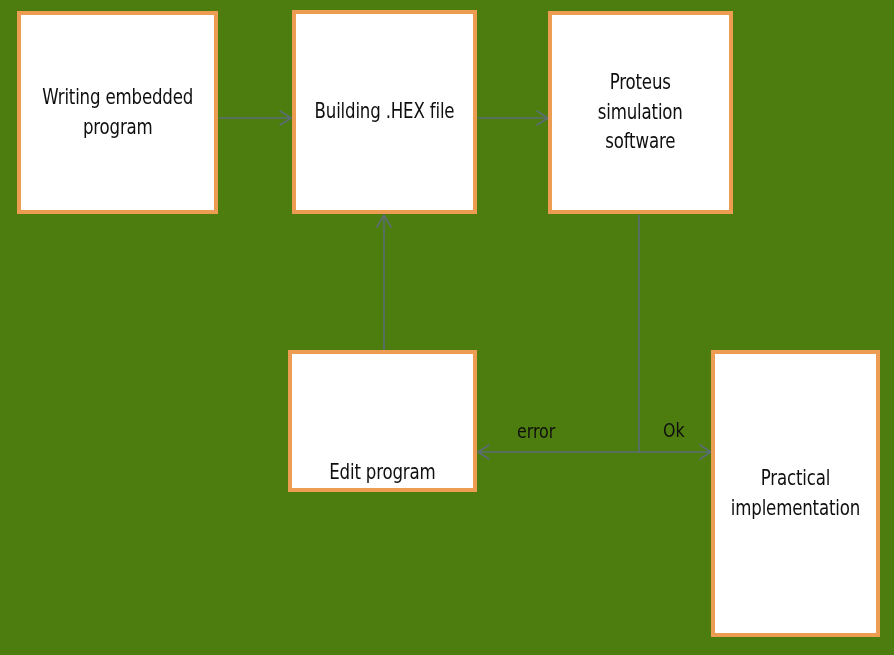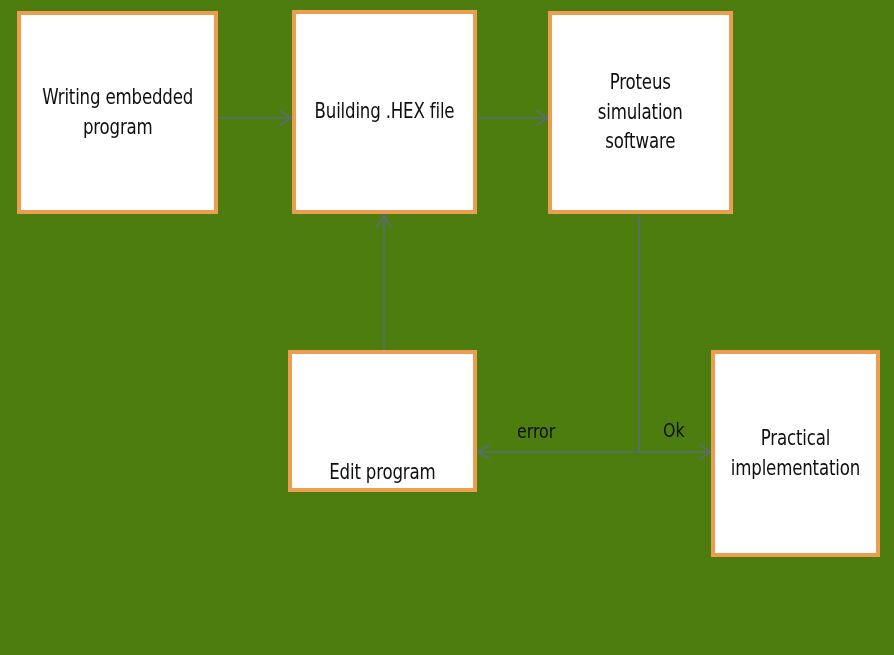--- a/index.html
+++ b/index.html
@@ -114,21 +114,21 @@
   <div class="node" style="left:548px; top:11px; width:185px; height:203px;">
     <span class="node-label">Proteus
 simulation
 software</span>
   </div>
 
   <div class="node" style="left:288px; top:350px; width:189px; height:142px;align-items:flex-end;">
     <span class="node-label">Edit program</span>
   </div>
 
-  <div class="node" style="left:711px; top:350px; width:169px; height:207px;">
+  <div class="node" style="left:711px; top:350px; width:169px; height:287px;">
     <span class="node-label">Practical
 implementation</span>
   </div>
 
   <div class="edge-label" style="left:517px; top:421px;">error</div>
 
   <div class="edge-label" style="left:663px; top:420px;">Ok</div>
 
 </div>
 

